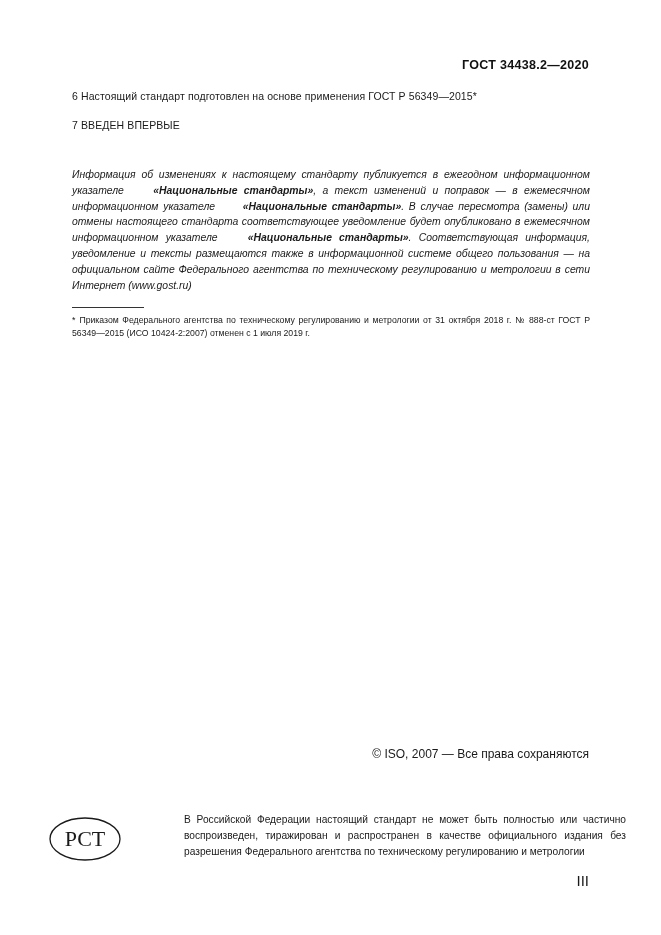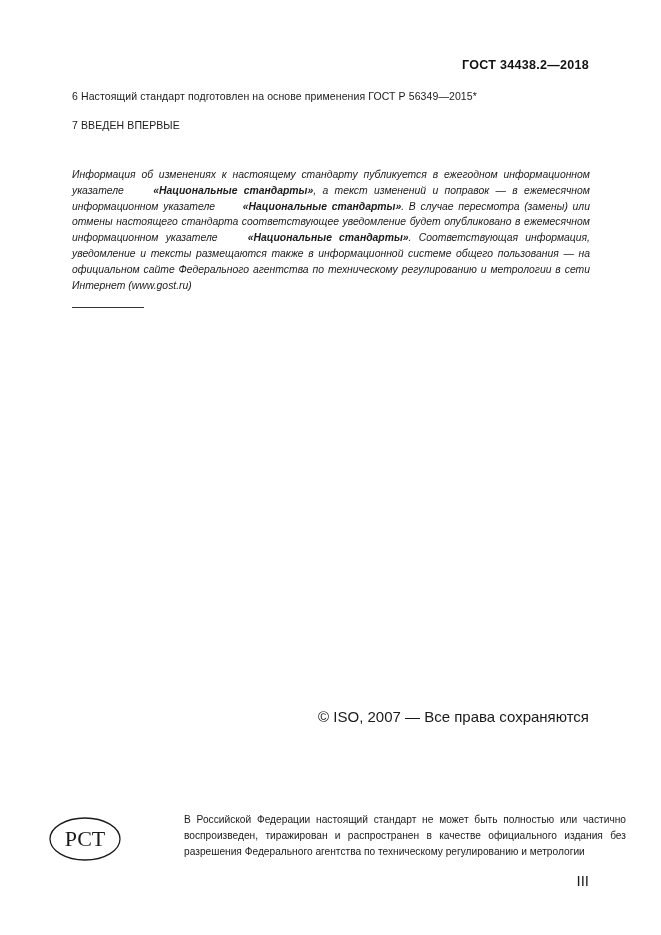--- a/index.html
+++ b/index.html
@@ -82,23 +82,23 @@
     text-align: justify;
     color: #1a1a1a;
   }
   .footnote .star {
     margin-right: 4px;
   }
 
   .copyright {
     position: absolute;
     right: 72px;
-    top: 705px;
+    top: 745px;
     text-align: right;
-    font-size: 15px;
+    font-size: 12px;
     line-height: 1.6;
     color: #1a1a1a;
   }
 
   .bottom-block {
     position: absolute;
     left: 148px;
     top: 812px;
     width: 442px;
     font-size: 10.2px;
@@ -123,31 +123,34 @@
     top: 872px;
     font-size: 15px;
     color: #1a1a1a;
   }
 </style>
 </head>
 <body>
 
 <div class="page">
 
-  <div class="header-std">ГОСТ 34438.2—2018</div>
+  <div class="header-std">ГОСТ 34438.2—2020</div>
 
   <div class="clause clause-6">6 Настоящий стандарт подготовлен на основе применения ГОСТ Р 56349—2015*</div>
   <div class="clause clause-7">7 ВВЕДЕН ВПЕРВЫЕ</div>
 
   <div class="notice">
     <span>Информация об изменениях к настоящему стандарту публикуется в ежегодном информационном указателе </span><b>«Национальные стандарты»</b><span>, а текст изменений и поправок — в ежемесячном информационном указателе </span><b>«Национальные стандарты»</b><span>. В случае пересмотра (замены) или отмены настоящего стандарта соответствующее уведомление будет опубликовано в ежемесячном информационном указателе </span><b>«Национальные стандарты»</b><span>. Соответствующая информация, уведомление и тексты размещаются также в информационной системе общего пользования — на официальном сайте Федерального агентства по техническому регулированию и метрологии в сети Интернет (www.gost.ru)</span>
   </div>
 
   <div class="footnote-rule"></div>
 
+  <div class="footnote">
+    <span class="star">*</span><span>Приказом Федерального агентства по техническому регулированию и метрологии от 31 октября 2018 г. № 888-ст ГОСТ Р 56349—2015 (ИСО 10424-2:2007) отменен с 1 июля  2019 г.</span>
+  </div>
 
   <div class="copyright">
     <div>© ISO, 2007 — Все права сохраняются</div>
   </div>
 
   <div class="emblem">
     <svg width="74" height="48" viewBox="0 0 74 48" xmlns="http://www.w3.org/2000/svg">
       <ellipse cx="37" cy="24" rx="35" ry="21" fill="none" stroke="#1a1a1a" stroke-width="1.3"></ellipse>
       <text x="37" y="31" font-family="Liberation Serif, serif" font-size="22" text-anchor="middle" fill="#1a1a1a">РСТ</text>
     </svg>

